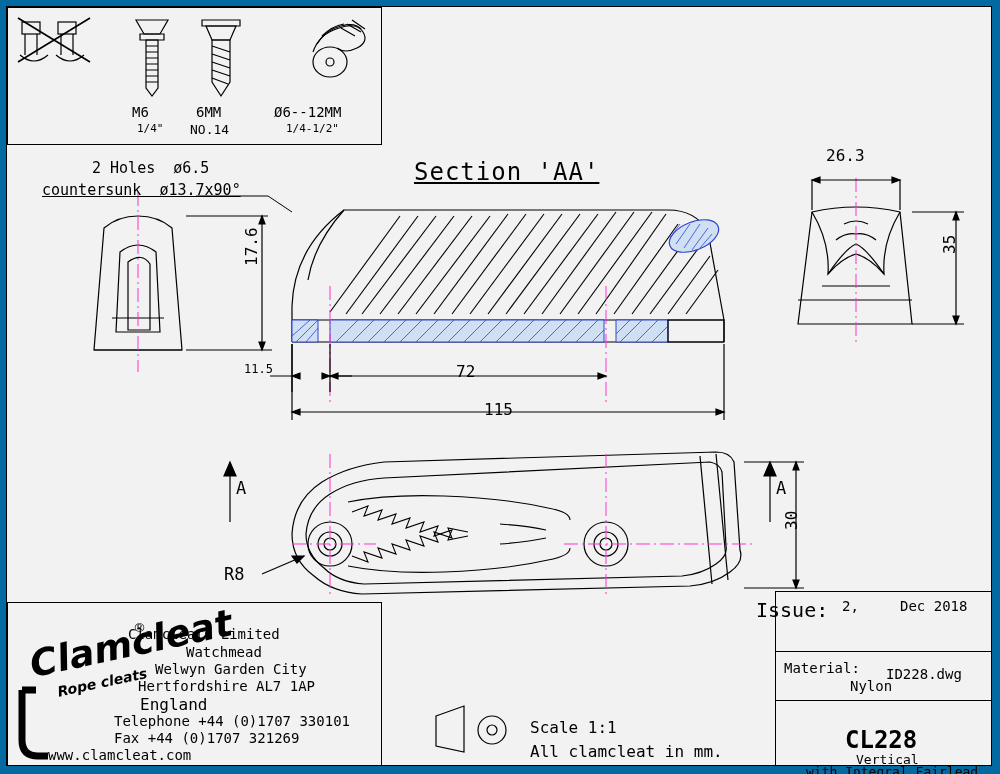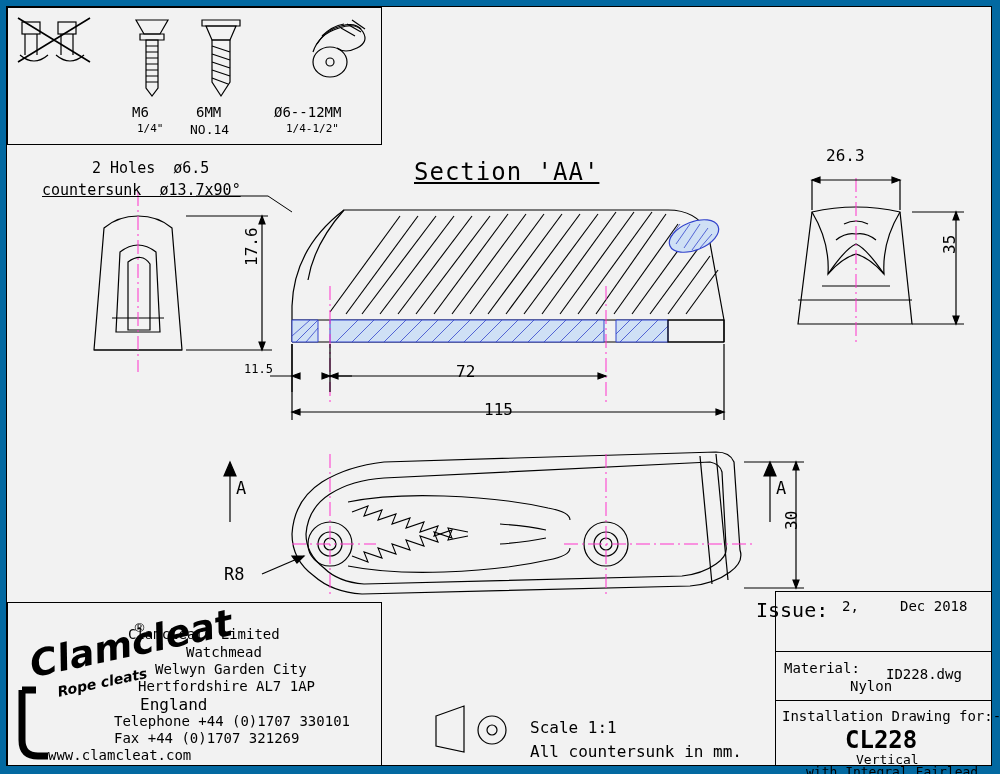--- a/index.html
+++ b/index.html
@@ -288,32 +288,31 @@
   <div class="txt mono" style="left:128px;top:626px;font-size:14px;">Clamcleats Limited</div>
   <div class="txt mono" style="left:186px;top:644px;font-size:14px;">Watchmead</div>
   <div class="txt mono" style="left:155px;top:661px;font-size:14px;">Welwyn Garden City</div>
   <div class="txt mono" style="left:138px;top:678px;font-size:14px;">Hertfordshire AL7 1AP</div>
   <div class="txt mono" style="left:140px;top:695px;font-size:16px;">England</div>
   <div class="txt mono" style="left:114px;top:713px;font-size:14px;">Telephone +44 (0)1707 330101</div>
   <div class="txt mono" style="left:114px;top:730px;font-size:14px;">Fax +44 (0)1707 321269</div>
   <div class="txt mono" style="left:48px;top:747px;font-size:14px;">www.clamcleat.com</div>
 
   <div class="txt mono" style="left:530px;top:718px;font-size:16px;">Scale 1:1</div>
-  <div class="txt mono" style="left:530px;top:742px;font-size:16px;">All countersunk in mm.</div>
+  <div class="txt mono" style="left:530px;top:742px;font-size:16px;">All clamcleat in mm.</div>
 
   <div class="box" id="infoblock"></div>
   <div class="hline" style="left:775px;top:651px;width:217px;"></div>
   <div class="hline" style="left:775px;top:700px;width:217px;"></div>
 
   <div class="txt mono" style="left:756px;top:598px;font-size:20px;">Issue:</div>
   <div class="txt mono" style="left:842px;top:598px;font-size:14px;">2,</div>
   <div class="txt mono" style="left:900px;top:598px;font-size:14px;">Dec 2018</div>
   <div class="txt mono" style="left:886px;top:626px;font-size:14px;margin-top:40px;">ID228.dwg</div>
 
   <div class="txt mono" style="left:784px;top:660px;font-size:14px;">Material:</div>
   <div class="txt mono" style="left:850px;top:678px;font-size:14px;">Nylon</div>
 
-  <div class="txt mono" style="left:782px;top:708px;font-size:14px;">Installation Drawing for:-</div>
   <div class="txt mono" style="left:845px;top:726px;font-size:24px;font-weight:bold;">CL228</div>
   <div class="txt mono" style="left:856px;top:752px;font-size:13px;">Vertical</div>
   <div class="txt mono" style="left:806px;top:764px;font-size:13px;">with Integral Fairlead</div>
 
 </div>
 
 </body></html>

